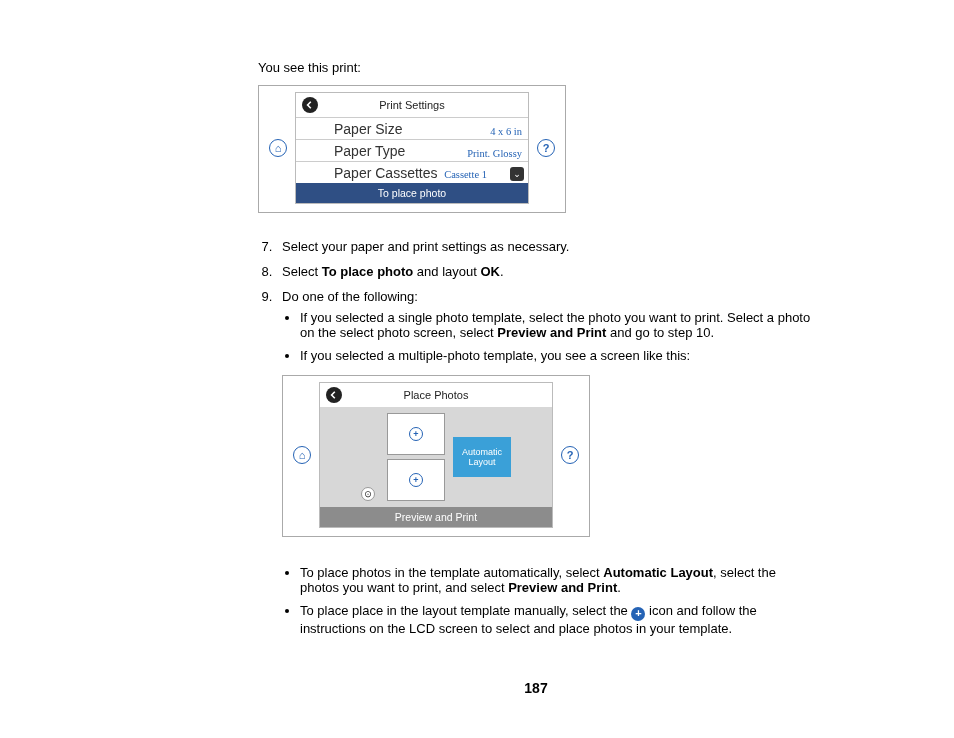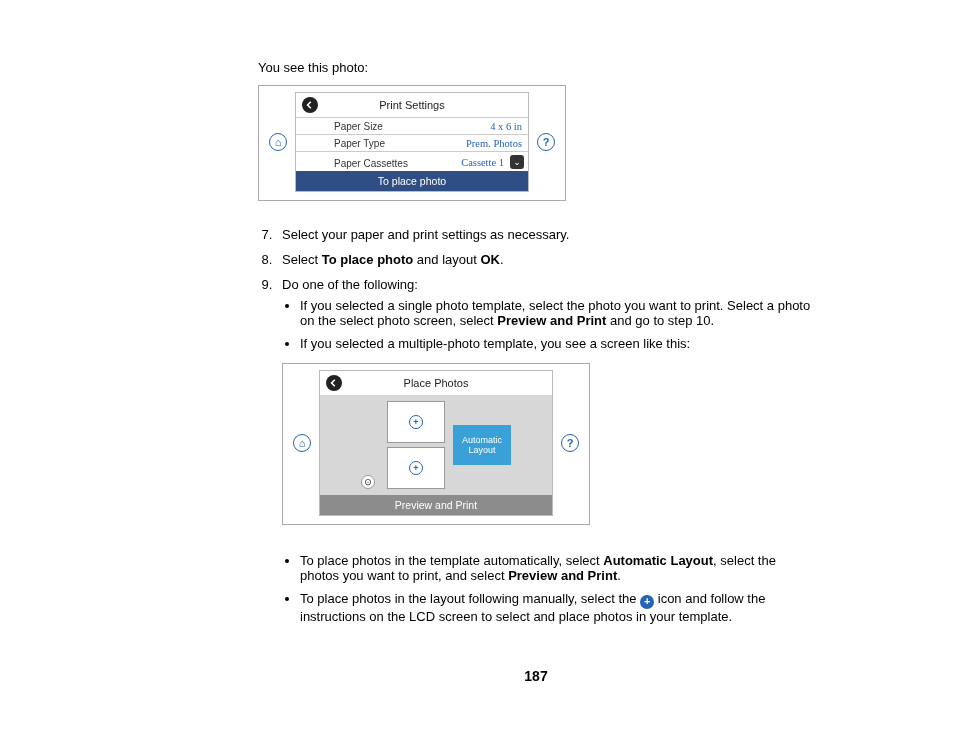--- a/index.html
+++ b/index.html
@@ -45,21 +45,21 @@
     background:#222; display:inline-flex; align-items:center; justify-content:center;
     color:#fff; font-size:11px; line-height:1;
   }
   .circle.light { background:#fff; color:#222; border:1px solid #999; flex-shrink:0;}
   .circle.blue { color:#2563b5; background:#fff; border:1.5px solid #2563b5; font-weight:bold; flex-shrink:0;}
   .circle.small { width:12px; height:12px; font-size:9px; }
   .row {
     display:flex; justify-content:space-between; align-items:flex-end;
     border-top:1px solid #ccc; padding: 3px 6px 2px 6px;
   }
-  .row .label { font-size:10px; color:#333;padding-left:32px; }
+  .row .label { font-size:14px; color:#333;padding-left:32px; }
   .row .value { font-size:10.5px; color:#2563b5;font-family:Liberation Serif, serif; }
   .chev-badge { width:14px; height:14px; border-radius:3px; background:#333; color:#fff; display:inline-flex; align-items:center; justify-content:center; font-size:9px; margin-left:4px; flex-shrink:0;}
   .footerbar {
     background:#2f4f84; color:#fff; font-size:10.5px; text-align:center; padding: 4px 0;
   }
   .footerbar.grey { background:#8c8c8c; }
   ol.steps { list-style: decimal; padding-left: 18px; margin: 0; }
   ol.steps > li { padding: 2px 0 8px 6px; }
   ul.bullets { list-style: disc; padding-left: 18px; margin: 2px 0; }
   ul.bullets > li { padding: 4px 0; }
@@ -81,21 +81,21 @@
     display:flex; align-items:center; justify-content:center; text-align:center; line-height:1.15;
   }
   .pagenum { text-align:center; font-size:14px; font-weight:bold; margin-top:30px; }
   .row.compact { padding:3px 4px 2px 6px; }
 </style>
 </head>
 <body>
 
 <div class="page">
 
-  <p class="intro">You see this photo:</p>
+  <p class="intro">You see this print:</p>
 
   <div class="figure-box">
     <div class="lcd">
       <div class="sidecol">
         <span class="circle blue">⌂</span>
       </div>
       <div class="main">
         <div class="titlebar">
           <span class="circle">
             <svg width="8" height="8" viewBox="0 0 10 10">
@@ -104,25 +104,25 @@
           </span>
           <span class="title">Print Settings</span>
           <span style="width:16px"></span>
         </div>
         <div class="row">
           <span class="label">Paper Size</span>
           <span class="value">4 x 6 in</span>
         </div>
         <div class="row">
           <span class="label">Paper Type</span>
-          <span class="value">Prem. Photos</span>
+          <span class="value">Print. Glossy</span>
         </div>
         <div class="row compact">
           <span class="label">Paper Cassettes</span>
-          <span style="display:flex;align-items:center;gap:2px;">
+          <span style="display:flex;align-items:center;gap:19px;">
             <span class="value">Cassette 1</span>
             <span class="chev-badge">⌄</span>
           </span>
         </div>
         <div class="footerbar">To place photo</div>
       </div>
       <div class="sidecol">
         <span class="circle blue">?</span>
       </div>
     </div>
@@ -176,20 +176,20 @@
             <span class="circle blue">?</span>
           </div>
         </div>
       </div>
 
       <ul class="bullets" style="margin-top:14px;">
         <li>
           <span>To place photos in the template automatically, select </span><b>Automatic Layout</b><span>, select the photos you want to print, and select </span><b>Preview and Print</b><span>.</span>
         </li>
         <li>
-          <span>To place photos in the layout following manually, select the </span><span class="plus-icon">+</span><span> icon and follow the instructions on the LCD screen to select and place photos in your template.</span>
+          <span>To place place in the layout template manually, select the </span><span class="plus-icon">+</span><span> icon and follow the instructions on the LCD screen to select and place photos in your template.</span>
         </li>
       </ul>
     </li>
   </ol>
 
   <div class="pagenum">187</div>
 </div>
 
 </body></html>

